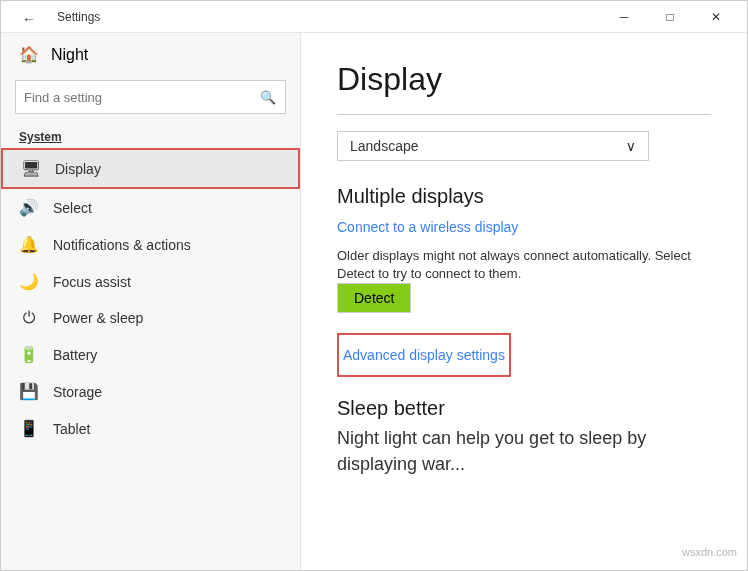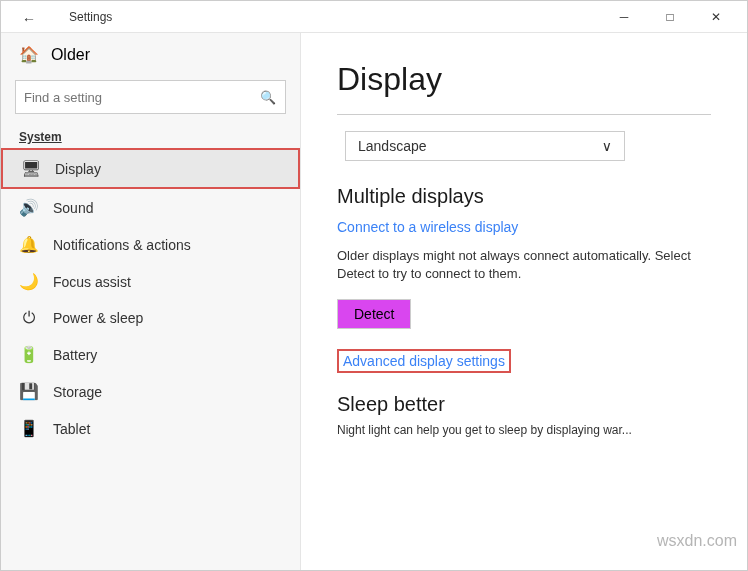--- a/index.html
+++ b/index.html
@@ -28,21 +28,21 @@
       background: #fff;
       height: 32px;
       padding: 0 8px;
       border-bottom: 1px solid #e5e5e5;
       flex-shrink: 0;
     }
     .titlebar-title {
       font-size: 12px;
       color: #333;
       flex: 1;
-      margin-left: 20px;
+      margin-left: 8px;
     }
     .titlebar-controls {
       display: flex;
       gap: 0;
     }
     .titlebar-btn {
       width: 46px;
       height: 32px;
       border: none;
       background: transparent;
@@ -157,80 +157,79 @@
       font-size: 13px;
       color: #333;
       margin-bottom: 6px;
     }
     .dropdown {
       display: flex;
       align-items: center;
       border: 1px solid #ccc;
       background: #fff;
       padding: 6px 12px;
-      width: 280px;
+      width: 312px;
       cursor: pointer;
       margin-bottom: 24px;
       font-size: 14px;
       color: #333;
       justify-content: space-between;
-      margin-left: 8px;
     }
     .section-title {
       font-size: 20px;
       font-weight: 300;
       color: #1a1a1a;
       margin-bottom: 10px;
     }
     .link {
       color: #3b82f6;
       font-size: 14px;
       text-decoration: none;
       cursor: pointer;
       display: inline-block;
       margin-bottom: 12px;
     }
     .link.highlighted {
       border: 2px solid #d9534f;
-      padding: 2px 4px;
+      padding: 12px 4px;
       text-decoration: none;
       text-align: center;
     }
     .description-text {
       font-size: 13px;
       color: #333;
-      margin-bottom: 16px;
+      margin-bottom: 0;
       line-height: 1.4;
     }
     .detect-btn {
       border: 1px solid #ccc;
-      background: #d946ef;
+      background: #84cc16;
       padding: 6px 16px;
       font-size: 14px;
       cursor: pointer;
       margin-bottom: 16px;
     }
     .sleep-title {
       font-size: 20px;
       font-weight: 300;
       color: #1a1a1a;
       margin-top: 8px;
       margin-bottom: 6px;
     }
     .sleep-desc {
-      font-size: 12px;
+      font-size: 18px;
       color: #333;
       line-height: 1.4;
     }
     
     .watermark {
       position: absolute;
-      bottom: 20px;
+      bottom: 12px;
       right: 10px;
-      font-size: 16px;
+      font-size: 11px;
       color: rgba(150,150,150,0.7);
       pointer-events: none;
       margin-left: 24px;
     }
     .content-wrapper {
       position: relative;
     }
   </style>
 </head>
 <body>
@@ -247,35 +246,35 @@
       <button class="titlebar-btn">□</button>
       <button class="titlebar-btn close">✕</button>
     </div>
   </div>
 
   <div class="main">
 
     <div class="sidebar">
       <div class="sidebar-home">
         <span class="icon">🏠</span>
-        <span>Older</span>
+        <span>Night</span>
       </div>
       <div class="sidebar-search">
         <input type="text" placeholder="Find a setting" style="">
         <span class="sidebar-search-icon">🔍</span>
       </div>
       <div class="sidebar-section-label">System</div>
 
       <div class="sidebar-item active">
         <span class="icon">🖥</span>
         <span>Display</span>
       </div>
       <div class="sidebar-item">
         <span class="icon">🔊</span>
-        <span>Sound</span>
+        <span>Select</span>
       </div>
       <div class="sidebar-item">
         <span class="icon">🔔</span>
         <span>Notifications &amp; actions</span>
       </div>
       <div class="sidebar-item">
         <span class="icon">🌙</span>
         <span>Focus assist</span>
       </div>
       <div class="sidebar-item">

